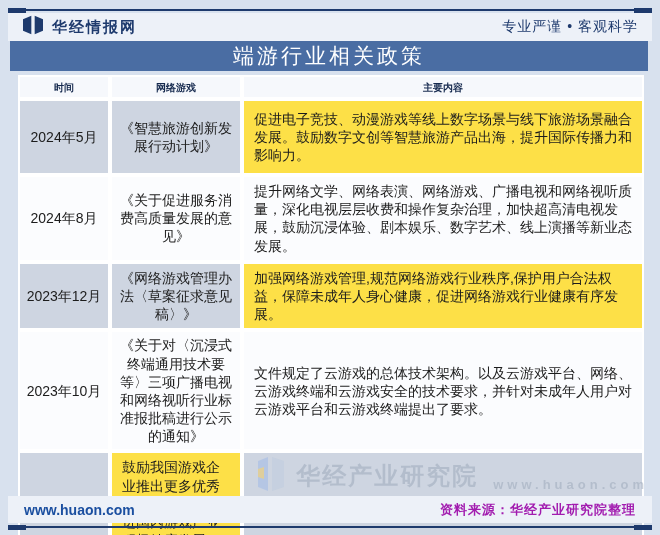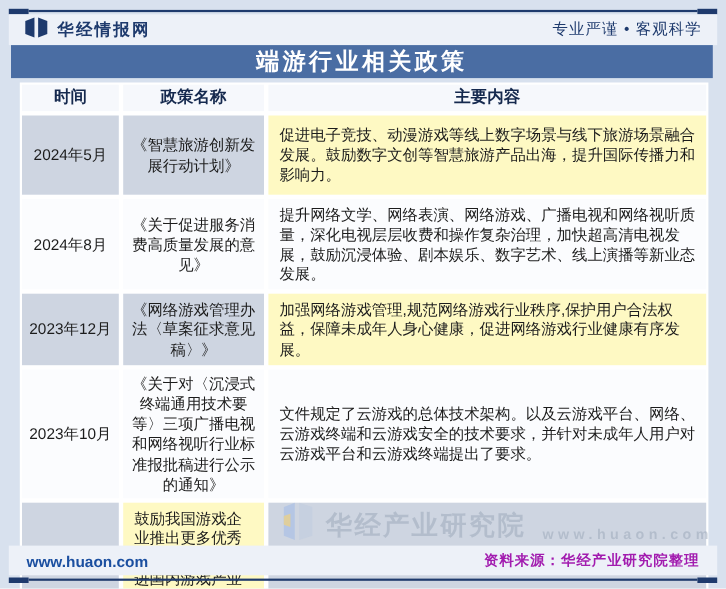--- a/index.html
+++ b/index.html
@@ -24,44 +24,44 @@
     justify-content:space-between; padding:0 14px;
   }
   .brand-left { display:flex; align-items:center; gap:8px; }
   .brand-name { font-size:15px; font-weight:700; color:#1e3a6d; letter-spacing:2px; }
   .brand-slogan { font-size:14px; font-weight:400; color:#1e3a6d; letter-spacing:1px; }
   
   .banner {
     position:absolute; top:41px; left:10px; right:12px; height:30px;
     background:#4a6da3; color:#ffffff;
     display:flex; align-items:center; justify-content:center;
-    font-size:21px; font-weight:700; letter-spacing:3px;
+    font-size:21px; font-weight:400; letter-spacing:3px;
   }
   
   .table-wrap {
     position:absolute; top:75px; left:18px; right:16px;
     background:#ffffff; padding:2px;
     display:grid;
     grid-template-columns:88px 128px 1fr;
     gap:4px;
   }
   .cell {
     display:flex; align-items:center; justify-content:center;
     text-align:center; padding:4px 6px;
     font-size:14px; font-weight:500; line-height:1.3;
   }
   .cell.head {
-    font-size:15px; font-weight:700; color:#15294e;
+    font-size:10px; font-weight:700; color:#15294e;
     min-height:20px; background:#f6f8fc; padding:2px 4px;
   }
   .cell.content {
     justify-content:flex-start; text-align:left; padding:5px 10px;
   }
   .shade      { background:#ced5e1; }
-  .shade-lt   { background:#fef9c3; }
+  .shade-lt   { background:#fde047; }
   .plain      { background:#fbfcfe; }
   .mh-r1 { min-height:72px; }
   .mh-r2 { min-height:76px; }
   .mh-r3 { min-height:60px; }
   .mh-r4 { min-height:110px; }
   .mh-r5 { min-height:50px; }
   
   .watermark {
     position:absolute; right:12px; top:455px;
     display:flex; align-items:center; gap:10px;
@@ -99,21 +99,21 @@
     <span class="brand-name">华经情报网</span>
   </div>
   <span class="brand-slogan">专业严谨 • 客观科学</span>
 </div>
 
 <div class="banner">端游行业相关政策</div>
 
 <div class="table-wrap">
 
   <div class="cell head">时间</div>
-  <div class="cell head">政策名称</div>
+  <div class="cell head">网络游戏</div>
   <div class="cell head">主要内容</div>
 
   <div class="cell shade mh-r1">2024年5月</div>
   <div class="cell shade mh-r1">《智慧旅游创新发展行动计划》</div>
   <div class="cell content shade-lt mh-r1">促进电子竞技、动漫游戏等线上数字场景与线下旅游场景融合发展。鼓励数字文创等智慧旅游产品出海，提升国际传播力和影响力。</div>
 
   <div class="cell plain mh-r2">2024年8月</div>
   <div class="cell plain mh-r2">《关于促进服务消费高质量发展的意见》</div>
   <div class="cell content plain mh-r2">提升网络文学、网络表演、网络游戏、广播电视和网络视听质量，深化电视层层收费和操作复杂治理，加快超高清电视发展，鼓励沉浸体验、剧本娱乐、数字艺术、线上演播等新业态发展。</div>
 

